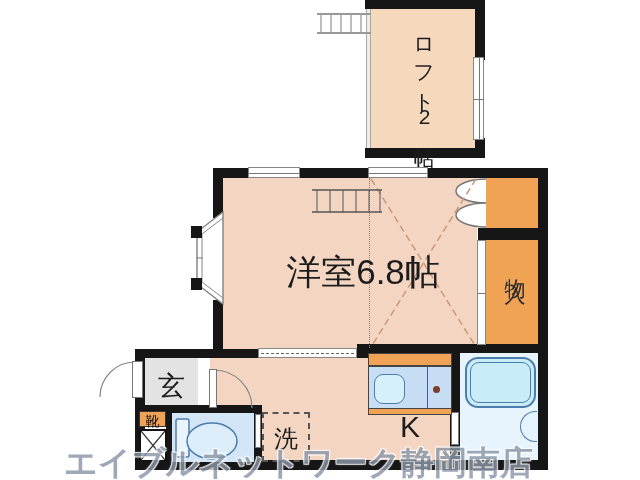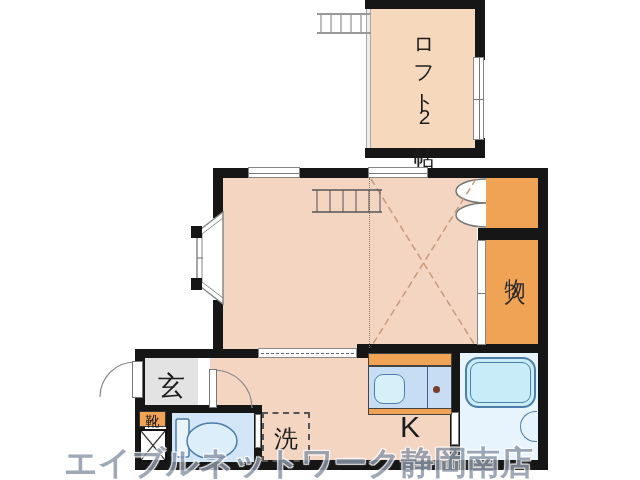--- a/index.html
+++ b/index.html
@@ -126,20 +126,21 @@
   <svg class="abs" style="left:312px;top:187px;" width="70" height="28" viewBox="0 0 70 28">
     <line x1="0" y1="3" x2="70" y2="3" stroke="#555" stroke-width="1.5"></line>
     <line x1="0" y1="25" x2="70" y2="25" stroke="#555" stroke-width="1.5"></line>
     <line x1="5" y1="3" x2="5" y2="25" stroke="#555" stroke-width="1"></line>
     <line x1="18" y1="3" x2="18" y2="25" stroke="#555" stroke-width="1"></line>
     <line x1="31" y1="3" x2="31" y2="25" stroke="#555" stroke-width="1"></line>
     <line x1="44" y1="3" x2="44" y2="25" stroke="#555" stroke-width="1"></line>
     <line x1="57" y1="3" x2="57" y2="25" stroke="#555" stroke-width="1"></line>
     <line x1="68" y1="3" x2="68" y2="25" stroke="#555" stroke-width="1"></line>
   </svg>
+  <div class="lbl" style="left:238px;top:249px;width:250px;text-align:center;font-size:35px;font-weight:500;">洋室6.8帖</div>
 
   <div class="lbl vert" style="left:501px;top:262px;font-size:21px;letter-spacing:4px;color:#2b2b2b;">物入</div>
 
   <div class="lbl" style="left:145px;top:368px;width:53px;text-align:center;font-size:27px;font-weight:500;">玄</div>
   <div class="abs" style="left:139px;top:411px;width:27px;height:16px;background:var(--accent-orange);border:1px solid #333;box-sizing:border-box;text-align:center;">
     <span style="font-size:14px;line-height:14px;color:#111;letter-spacing:0;text-align:center;">靴箱</span>
   </div>
   <div class="abs" style="left:139px;top:429px;width:28px;height:33px;background:#fff;border:2px solid #111;box-sizing:border-box;">
     <svg width="24" height="29" viewBox="0 0 24 29">
       <line x1="0" y1="0" x2="24" y2="29" stroke="#333" stroke-width="1.3"></line>

